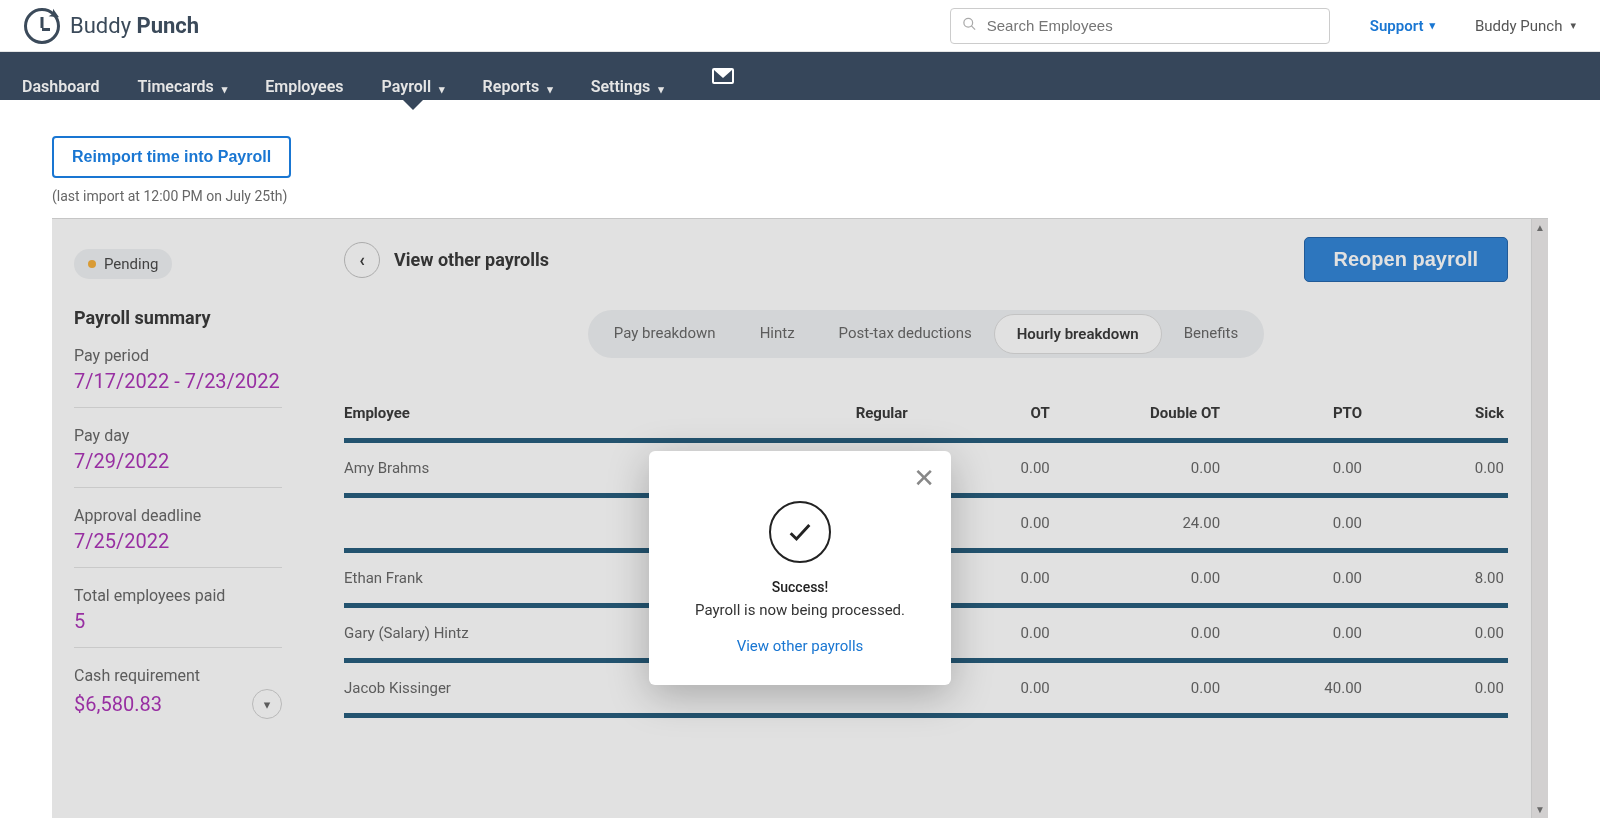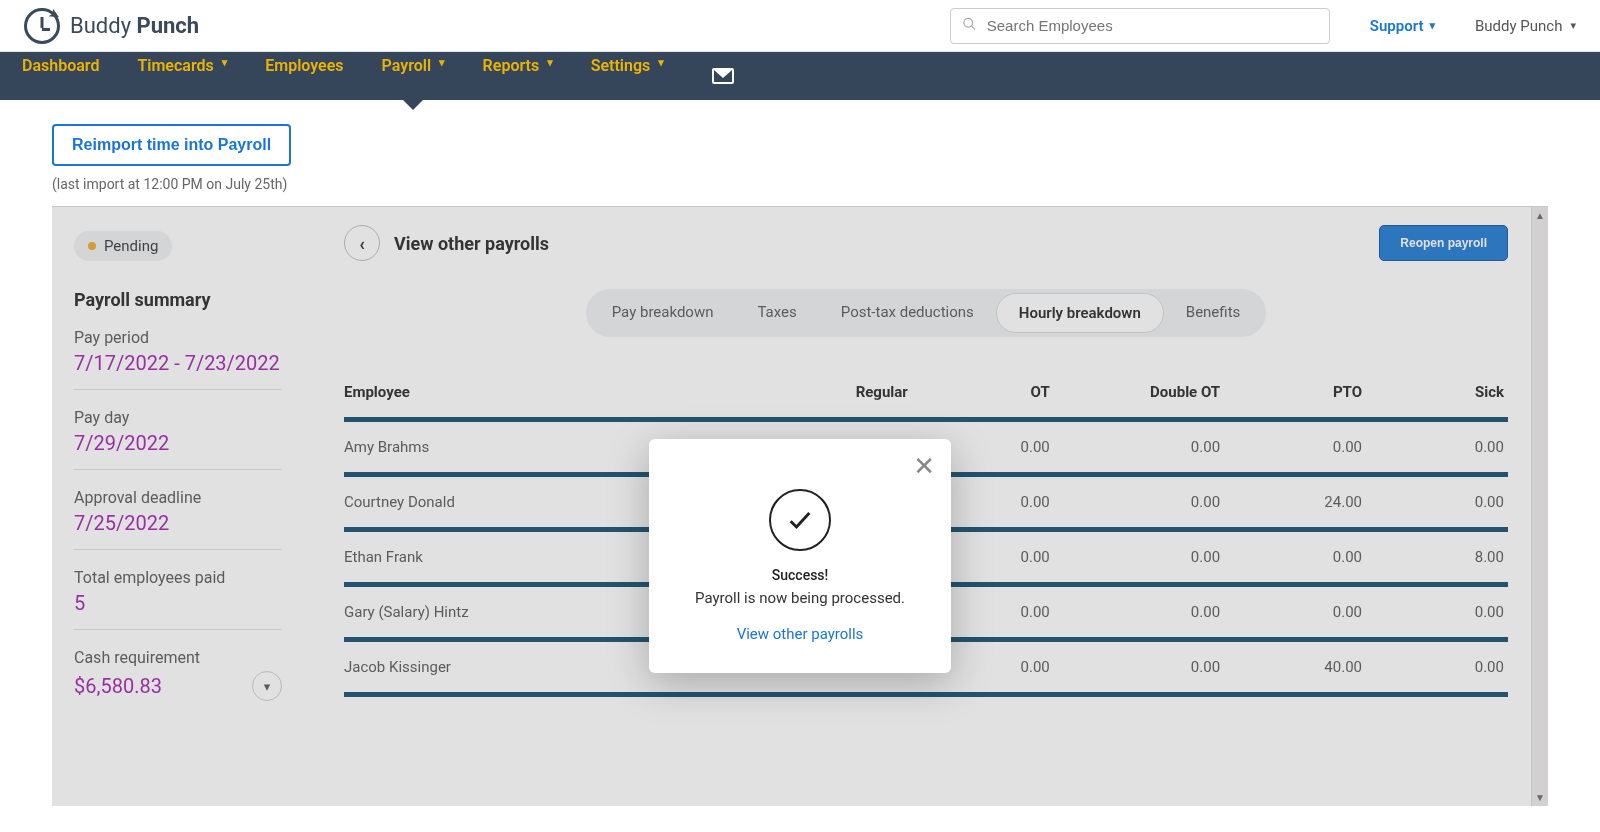--- a/index.html
+++ b/index.html
@@ -15,53 +15,53 @@
   .logo-text b { font-weight: 700; }
   .top-flex { flex:1; }
   .search-wrap { position: relative; width: 380px; margin-right: 40px;}
   .search-input { width:100%; height:36px; border:1px solid #ccc; border-radius:4px; padding:0 12px 0 36px; font-size:15px; color:#666;}
   .search-icon { position:absolute; left:12px; top:50%; transform:translateY(-50%); color:#aaa; font-size:15px;}
   .support-link { color:#1976d2; font-size:15px; font-weight:600; display:flex; align-items:center; gap:6px; margin-right:40px; cursor:pointer;}
   .user-menu { color:#555; font-size:15px; display:flex; align-items:center; gap:8px; cursor:pointer;}
   .chev { font-size:11px; }
   
   .nav { background:#36465a; height:48px; display:flex; align-items:center; padding:0 22px; gap:38px; position:relative;}
-  .nav-item { color:#eab308; font-size:16px; font-weight:600; display:flex; align-items:flex-start; gap:8px; cursor:pointer; height:40px;}
+  .nav-item { color:#e5e5e5; font-size:16px; font-weight:600; display:flex; align-items:flex-end; gap:8px; cursor:pointer; height:40px;}
   .nav-item.active { position:relative; }
   .nav-indicator { position:absolute; bottom:-14px; left:50%; transform:translateX(-50%); width:0; height:0; border-left:14px solid transparent; border-right:14px solid transparent; border-top:14px solid #36465a;}
   .mail-icon { width:22px; height:16px; border:2px solid #fff; border-radius:2px; position:relative; margin-left:10px; cursor:pointer;}
   .mail-icon::before { content:""; position:absolute; top:0; left:0; right:0; height:0; border-left:9px solid transparent; border-right:9px solid transparent; border-top:8px solid #fff;}
   
   .page-outer { padding: 0 22px; }
-  .import-row { display:flex; flex-direction:column; align-items:flex-start; padding: 24px 30px 14px 30px; }
+  .import-row { display:flex; flex-direction:column; align-items:flex-start; padding: 36px 30px 14px 30px; }
   .reimport-btn { border:2px solid #1976d2; color:#1976d2; background:#fff; font-size:16px; font-weight:600; padding:10px 18px; border-radius:4px; cursor:pointer;}
   .import-note { color:#666; font-size:14px; margin-top:10px;}
   .panel-wrap { margin: 0 30px 0 30px; position:relative; }
   .panel-overlay { position:absolute; inset:0; background:rgba(120,120,120,0.22); z-index:5; pointer-events:none;}
   .panel { display:flex; background:#fff; border-top:1px solid #ddd; position:relative; height: 600px; overflow:hidden;}
   .scrollbar-fake { position:absolute; right:0; top:0; bottom:0; width:17px; background:#eceaea; border-left:1px solid #dcdcdc;}
   .scrollbar-up, .scrollbar-down { height:17px; display:flex; align-items:center; justify-content:center; font-size:10px; color:#666;}
   .scrollbar-down { position:absolute; bottom:0; left:0; right:0;}
   
-  .sidebar { width: 252px; padding: 24px 22px; border-right:0; }
+  .sidebar { width: 252px; padding: 30px 22px; border-right:0; }
   .status-badge { display:inline-flex; align-items:center; gap:8px; background:#eef0f2; border-radius:16px; padding:6px 14px; font-size:15px; color:#333;}
   .status-dot { width:8px; height:8px; border-radius:50%; background:#f5a623;}
   .summary-title { font-size:18px; font-weight:700; margin-top:28px;}
   .summary-block { padding:18px 0 14px 0; border-bottom:1px solid #e1e1e1;}
   .summary-label { font-size:16px; color:#555; margin-bottom:4px;}
   .summary-value { font-size:20px; color:#a21caf; font-weight:400;}
   .cash-row { display:flex; align-items:center; justify-content:space-between;}
   .expand-btn { width:30px; height:30px; border-radius:50%; border:1px solid #ccc; background:#fff; display:flex; align-items:center; justify-content:center; cursor:pointer; font-size:13px; color:#555;}
   
   .main { flex:1; padding: 18px 40px 0 40px; position:relative;}
   .main-top { display:flex; align-items:center; justify-content:space-between; margin-bottom:28px;}
   .back-group { display:flex; align-items:center; gap:14px;}
   .back-btn { width:36px; height:36px; border-radius:50%; border:1px solid #bbb; background:#fff; display:flex; align-items:center; justify-content:center; font-size:18px; font-weight:700; cursor:pointer;}
   .view-other { font-size:18px; font-weight:700;}
-  .reopen-btn { background:#1976d2; color:#fff; border:1px solid #0a52a0; border-radius:5px; padding:10px 20px; font-size:12px; font-weight:600; cursor:pointer;}
+  .reopen-btn { background:#1976d2; color:#fff; border:1px solid #0a52a0; border-radius:5px; padding:10px 29px; font-size:20px; font-weight:600; cursor:pointer;}
   .tab-bar { display:flex; justify-content:center; margin-bottom:30px;}
   .tab-group { display:flex; background:#eef0f2; border-radius:26px; padding:4px;}
   .tab { padding:10px 22px; font-size:15px; color:#555; border-radius:22px; cursor:pointer;}
   .tab.active { background:#fff; color:#222; font-weight:600; border:1px solid #d9d9d9;}
   
   .tbl { width:100%; }
   .tbl-head, .tbl-row { display:grid; grid-template-columns: 3fr 1fr 1fr 1.2fr 1fr 1fr; padding:16px 0; border-bottom:5px solid #0c4a6e; font-size:15px;}
   .tbl-head { font-weight:700; color:#222;}
   .tbl-row { color:#555;}
   .tbl .num { text-align:right; padding-right:4px;}
@@ -184,21 +184,21 @@
                 <span>‹</span>
               </div>
             <div class="view-other">View other payrolls</div>
           </div>
           <button class="reopen-btn">Reopen payroll</button>
         </div>
 
         <div class="tab-bar">
           <div class="tab-group">
             <div class="tab">Pay breakdown</div>
-            <div class="tab">Taxes</div>
+            <div class="tab">Hintz</div>
             <div class="tab">Post-tax deductions</div>
             <div class="tab active">Hourly breakdown</div>
             <div class="tab">Benefits</div>
           </div>
         </div>
 
         <div class="tbl">
           <div class="tbl-head">
             <div>Employee</div>
             <div class="num">Regular</div>
@@ -210,21 +210,20 @@
 
           <div class="tbl-row">
               <div>Amy Brahms</div>
               <div class="num"></div>
               <div class="num">0.00</div>
               <div class="num">0.00</div>
               <div class="num">0.00</div>
               <div class="num">0.00</div>
             </div>
             <div class="tbl-row">
-              <div>Courtney Donald</div>
               <div class="num"></div>
               <div class="num">0.00</div>
               <div class="num">0.00</div>
               <div class="num">24.00</div>
               <div class="num">0.00</div>
             </div>
             <div class="tbl-row">
               <div>Ethan Frank</div>
               <div class="num"></div>
               <div class="num">0.00</div>

